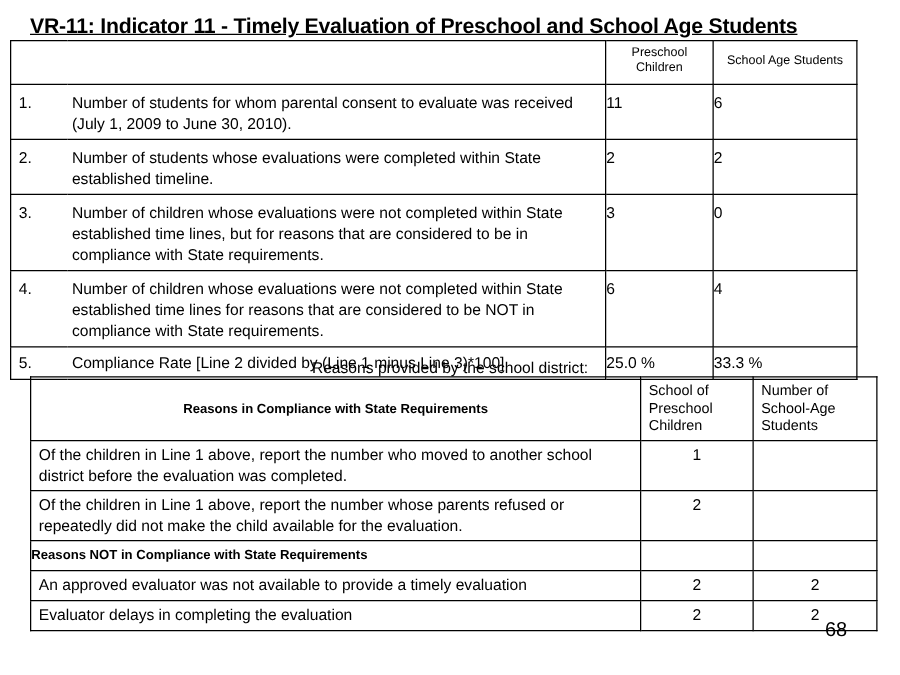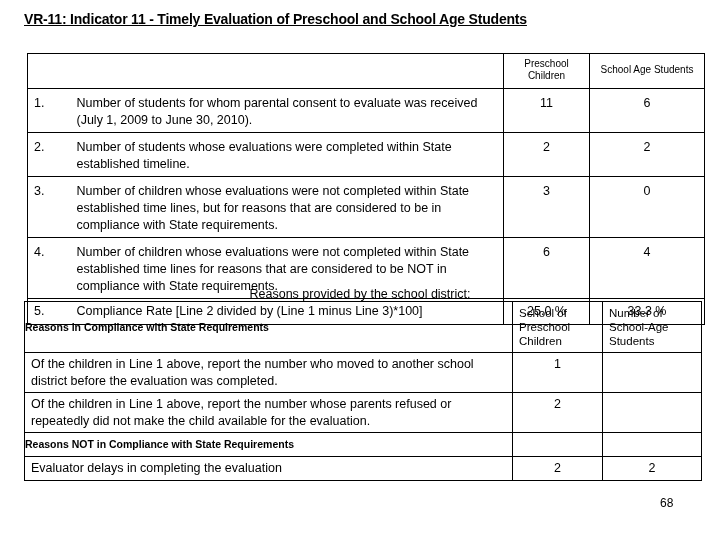--- a/index.html
+++ b/index.html
@@ -1,37 +1,37 @@
 <!DOCTYPE html>
 <html><head>
 <meta charset="utf-8">
 <style>
   html, body { margin: 0; padding: 0; background: #ffffff; }
   body { width: 720px; height: 540px; position: relative; overflow: hidden;
          font-family: "Liberation Sans", sans-serif; color: #000; }
-  .title { position: absolute; left: 24px; top: 11px; font-size: 14px; font-weight: bold;
+  .title { position: absolute; left: 24px; top: 11px; font-size: 17px; font-weight: bold;
            text-decoration: underline; white-space: nowrap; letter-spacing: -0.2px; }
   table { border-collapse: collapse; position: absolute; table-layout: fixed; }
   td { border: 1px solid #000; vertical-align: top; font-size: 12.5px; line-height: 17px; padding: 0; }
-  #t1 { left: 27px; top: 32px; width: 677px; margin-top: 21px; }
+  #t1 { left: 8px; top: 32px; width: 677px; }
   #t1 .num { padding: 6px 0 0 6px; }
   #t1 .desc { padding: 6px 6px 3px 4px; border-left: none; }
   #t1 .num { border-right: none; }
-  #t1 .val { text-align: center; padding-top: 6px; }
+  #t1 .val { padding-top: 6px; }
   #t1 .hdr { text-align: center; font-size: 10px; line-height: 12px; padding: 4px 2px 6px 2px; vertical-align: middle; }
   #t1 .bold { font-weight: normal; }
   .subhead { position: absolute; left: 0; width: 720px; top: 287px; text-align: center; font-size: 12.5px; }
   #t2 { left: 24px; top: 301px; width: 677px; }
   #t2 td { font-size: 12.5px; }
   #t2 .reason { padding: 3px 6px 2px 6px; }
   #t2 .val { text-align: center; padding-top: 3px; }
   #t2 .colhdr { font-size: 11.5px; line-height: 14px; padding: 4px 4px 4px 6px; }
   #t2 .sechdr { text-align: left; font-weight: bold; font-size: 10.5px; vertical-align: middle; }
   .red { color: #b22222; }
-  .pagenum { position: absolute; left: 660px; top: 496px; font-size: 12px; }
+  .pagenum { position: absolute; left: 660px; top: 496px; font-size: 16px; }
 </style>
 </head>
 <body>
 
 <div class="title">VR-11: Indicator 11 - Timely Evaluation of Preschool and School Age Students</div>
 
 <table id="t1">
   <colgroup>
       <col style="width:45px">
       <col style="width:431px">
@@ -80,40 +80,45 @@
 <div class="subhead">Reasons provided by the school district:</div>
 
 <table id="t2">
   <colgroup>
       <col style="width:488px">
       <col style="width:90px">
       <col style="width:99px">
     </colgroup>
   <tbody>
       <tr style="height:51px">
-    <td style="text-align:left;vertical-align:middle;font-weight:bold;font-size:10.5px">Reasons in Compliance with State Requirements</td>
+    <td style="text-align:center;vertical-align:middle;font-weight:bold;font-size:10.5px">Reasons in Compliance with State Requirements</td>
     <td class="colhdr">School of Preschool Children</td>
     <td class="colhdr">Number of School-Age Students</td>
   </tr>
   <tr style="height:40px">
     <td class="reason">Of the children in Line 1 above, report the number who moved to another school district before the evaluation was completed.</td>
     <td class="val">1</td>
     <td class="val"></td>
   </tr>
   <tr style="height:40px">
     <td class="reason">Of the children in Line 1 above, report the number whose parents refused or repeatedly did not make the child available for the evaluation.</td>
     <td class="val">2</td>
     <td class="val"></td>
   </tr>
   <tr style="height:24px">
     <td class="sechdr">Reasons NOT in Compliance with State Requirements</td>
     <td></td>
     <td></td>
   </tr>
   <tr style="height:24px">
+    <td class="reason">An approved evaluator was not available to provide a timely evaluation</td>
+    <td class="val">2</td>
+    <td class="val">2</td>
+  </tr>
+  <tr style="height:24px">
     <td class="reason">Evaluator delays in completing the evaluation</td>
     <td class="val">2</td>
     <td class="val">2</td>
   </tr>
 </tbody>
   </table>
 
 <div class="pagenum">68</div>
 
 </body></html>

